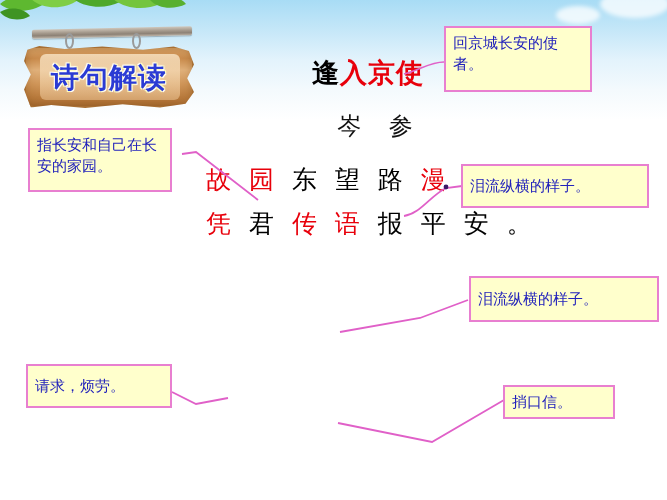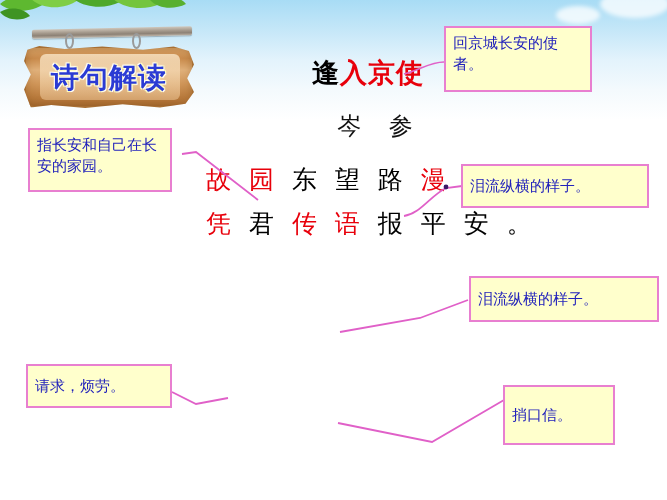--- a/index.html
+++ b/index.html
@@ -175,15 +175,15 @@
   <div class="callout" style="left:444px; top:26px; width:148px; height:66px;">回京城长安的使者。</div>
 
   <div class="callout" style="left:28px; top:128px; width:144px; height:64px;">指长安和自己在长安的家园。</div>
 
   <div class="callout" style="left:461px; top:164px; width:188px; height:44px; display:flex; align-items:center;">泪流纵横的样子。</div>
 
   <div class="callout" style="left:26px; top:364px; width:146px; height:44px; display:flex; align-items:center;">请求，烦劳。</div>
 
   <div class="callout" style="left:469px; top:276px; width:190px; height:46px; display:flex; align-items:center;">泪流纵横的样子。</div>
 
-  <div class="callout" style="left:503px; top:385px; width:112px; height:60px; display:flex; align-items:center;">捎口信。</div>
+  <div class="callout" style="left:503px; top:385px; width:112px; height:34px; display:flex; align-items:center;">捎口信。</div>
 
 </div>
 
 </body></html>

